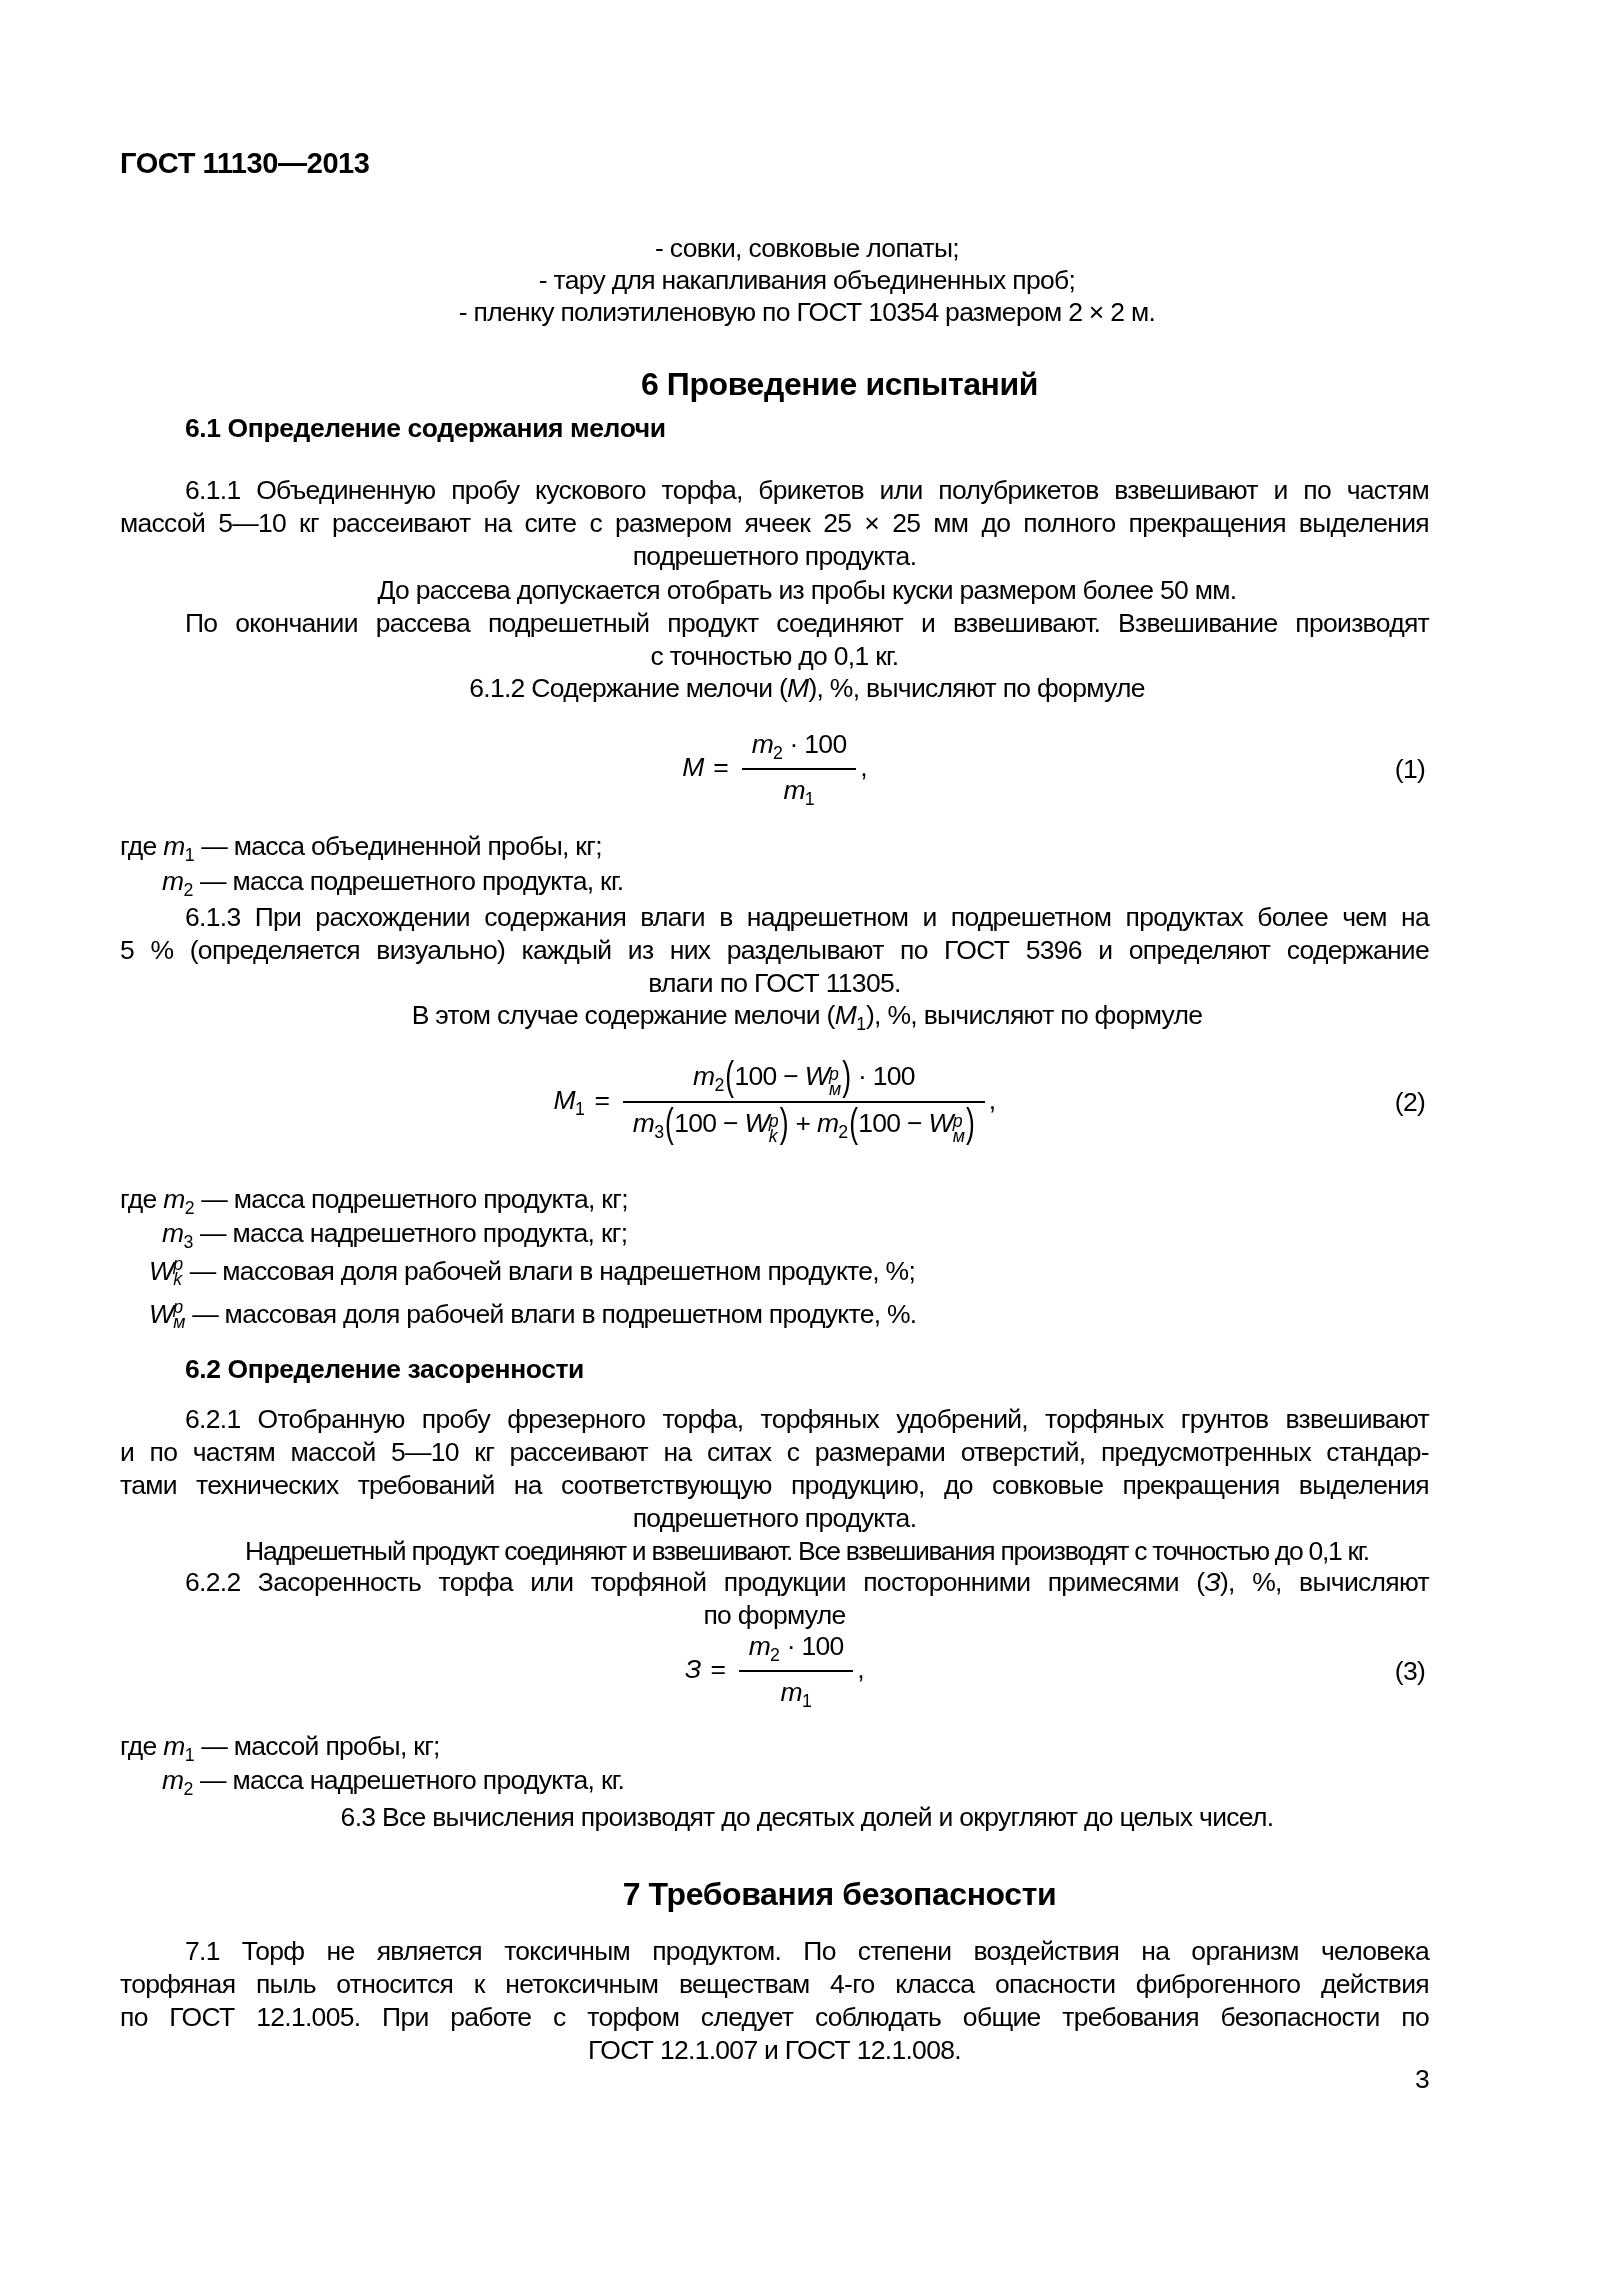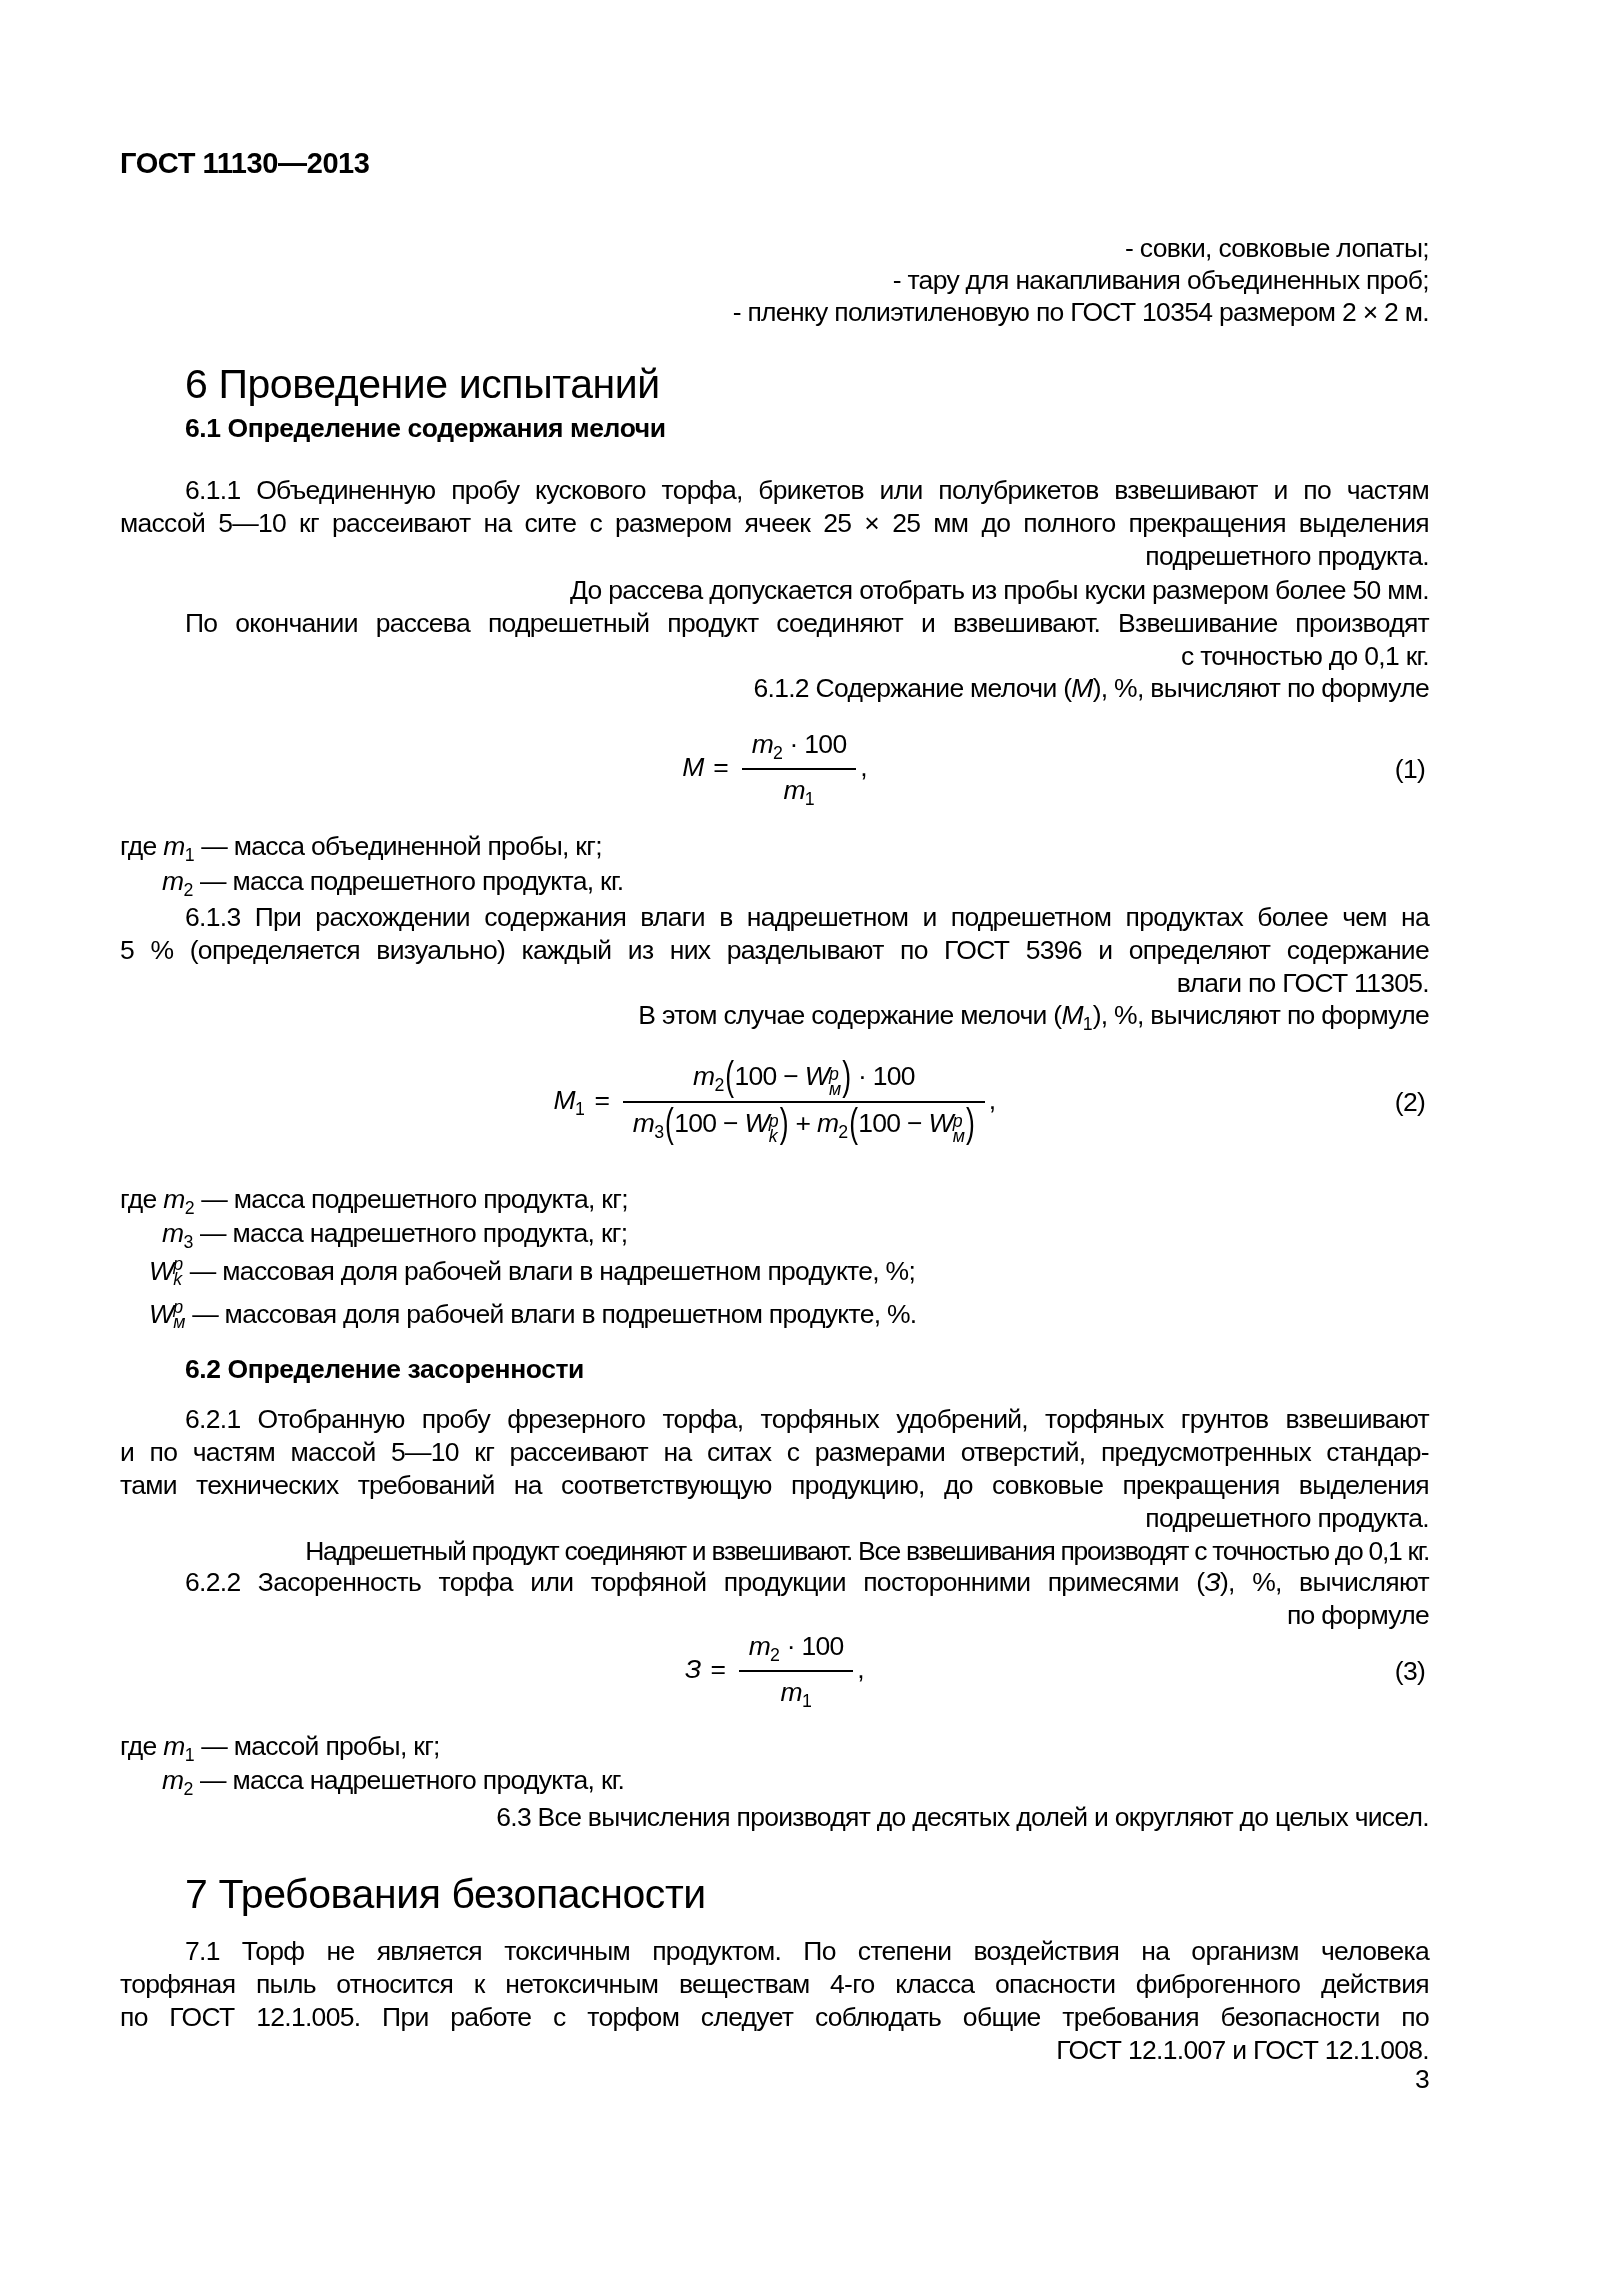--- a/index.html
+++ b/index.html
@@ -1,24 +1,24 @@
 <!DOCTYPE html>
 <html><head>
 <meta charset="utf-8">
 <style>
   html,body{margin:0;padding:0;background:#fff;}
   .page{position:relative;width:1621px;height:2293px;background:#ffffff;
         font-family:"Liberation Sans",sans-serif;color:#000;
         font-size:26.5px;letter-spacing:-0.7px;line-height:33px;overflow:hidden;}
   .blk{position:absolute;left:120px;width:1309px;}
   .hdr{font-weight:bold;font-size:29px;text-align:left;letter-spacing:-0.4px;}
-  .h-big{font-weight:normal;font-size:41px;line-height:39px;padding-left:65px;letter-spacing:-0.4px;}
+  .h-big{font-weight:bold;font-size:32px;line-height:39px;padding-left:65px;letter-spacing:-0.4px;text-align:center;}
   .h-sub{font-weight:bold;font-size:26.5px;line-height:33px;padding-left:65px;letter-spacing:-0.4px;}
   .jl{text-align:justify;text-align-last:justify;}
-  .ll{text-align:right;}
+  .ll{text-align:center;}
   .ind{text-indent:65px;}
   .tight{letter-spacing:-1.3px;}
   .line{line-height:32px;}
   .v{font-style:italic;}
   .sub{font-size:0.67em;vertical-align:-0.32em;letter-spacing:0;}
   .ss{display:inline-block;vertical-align:-0.55em;line-height:0.82;font-size:0.67em;
       letter-spacing:0;text-align:left;}
   .ss span{display:block;font-style:italic;}
   .formula{display:flex;align-items:center;justify-content:center;}
   .math{white-space:nowrap;}

